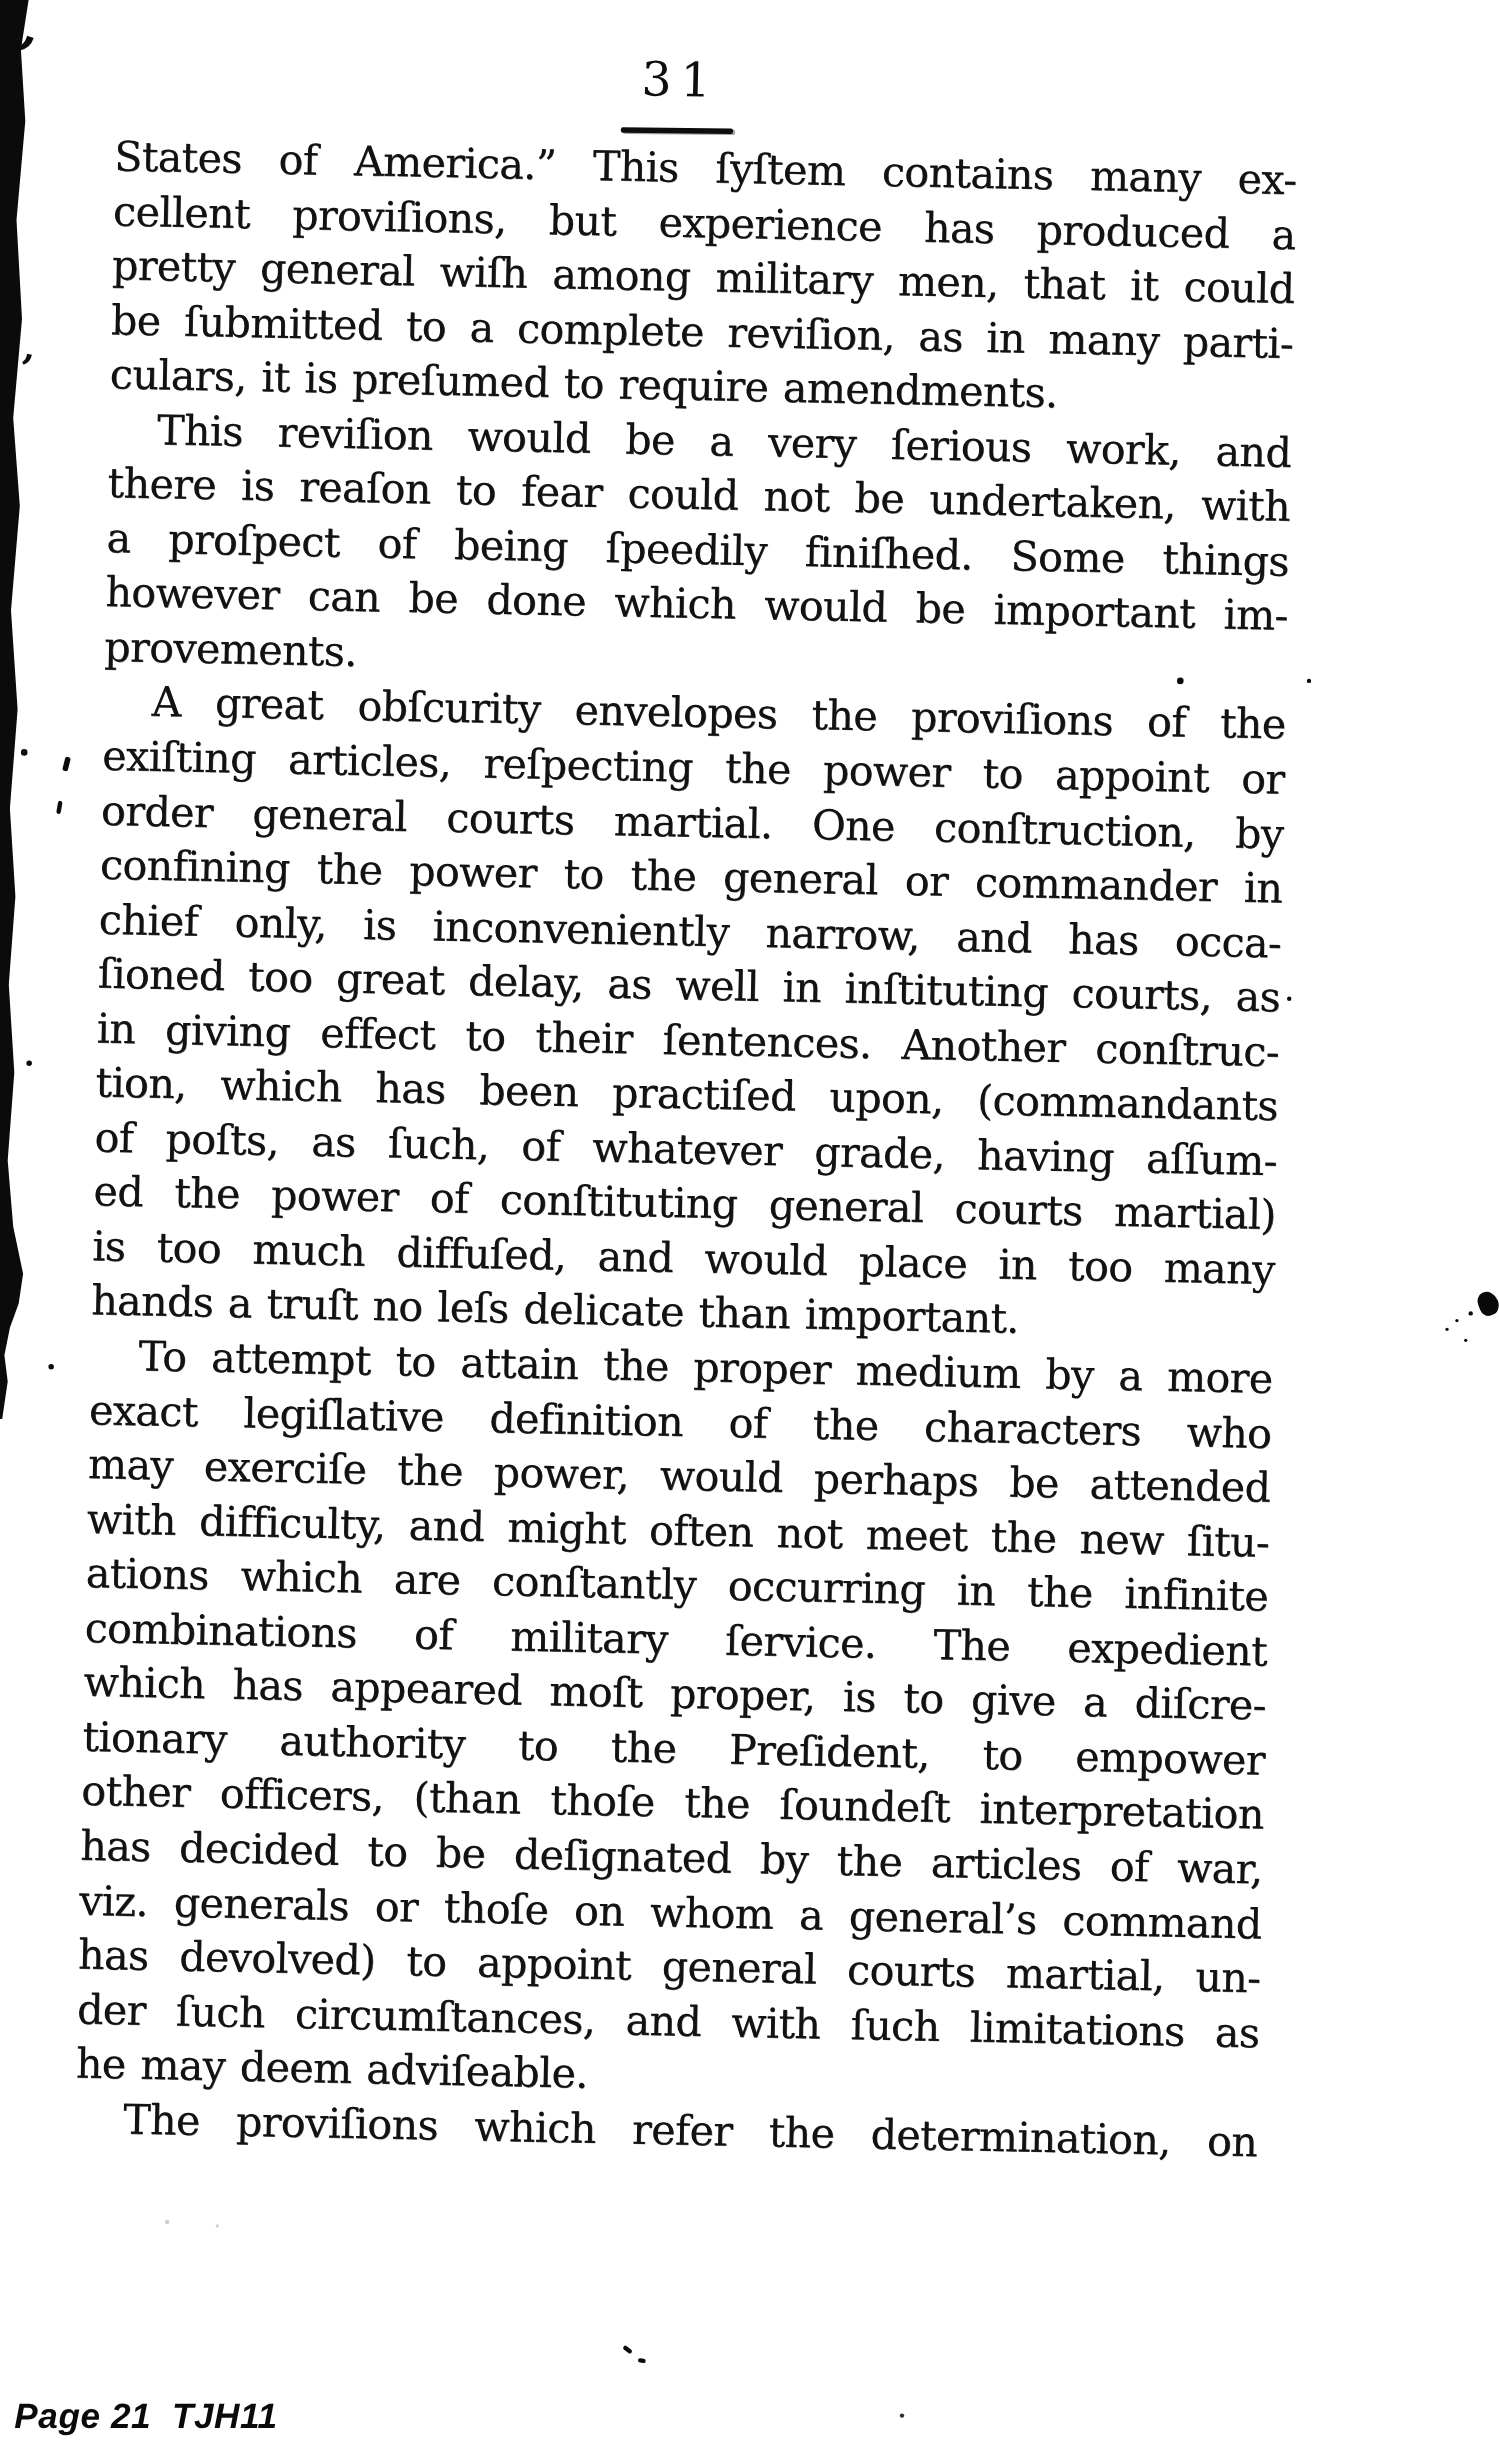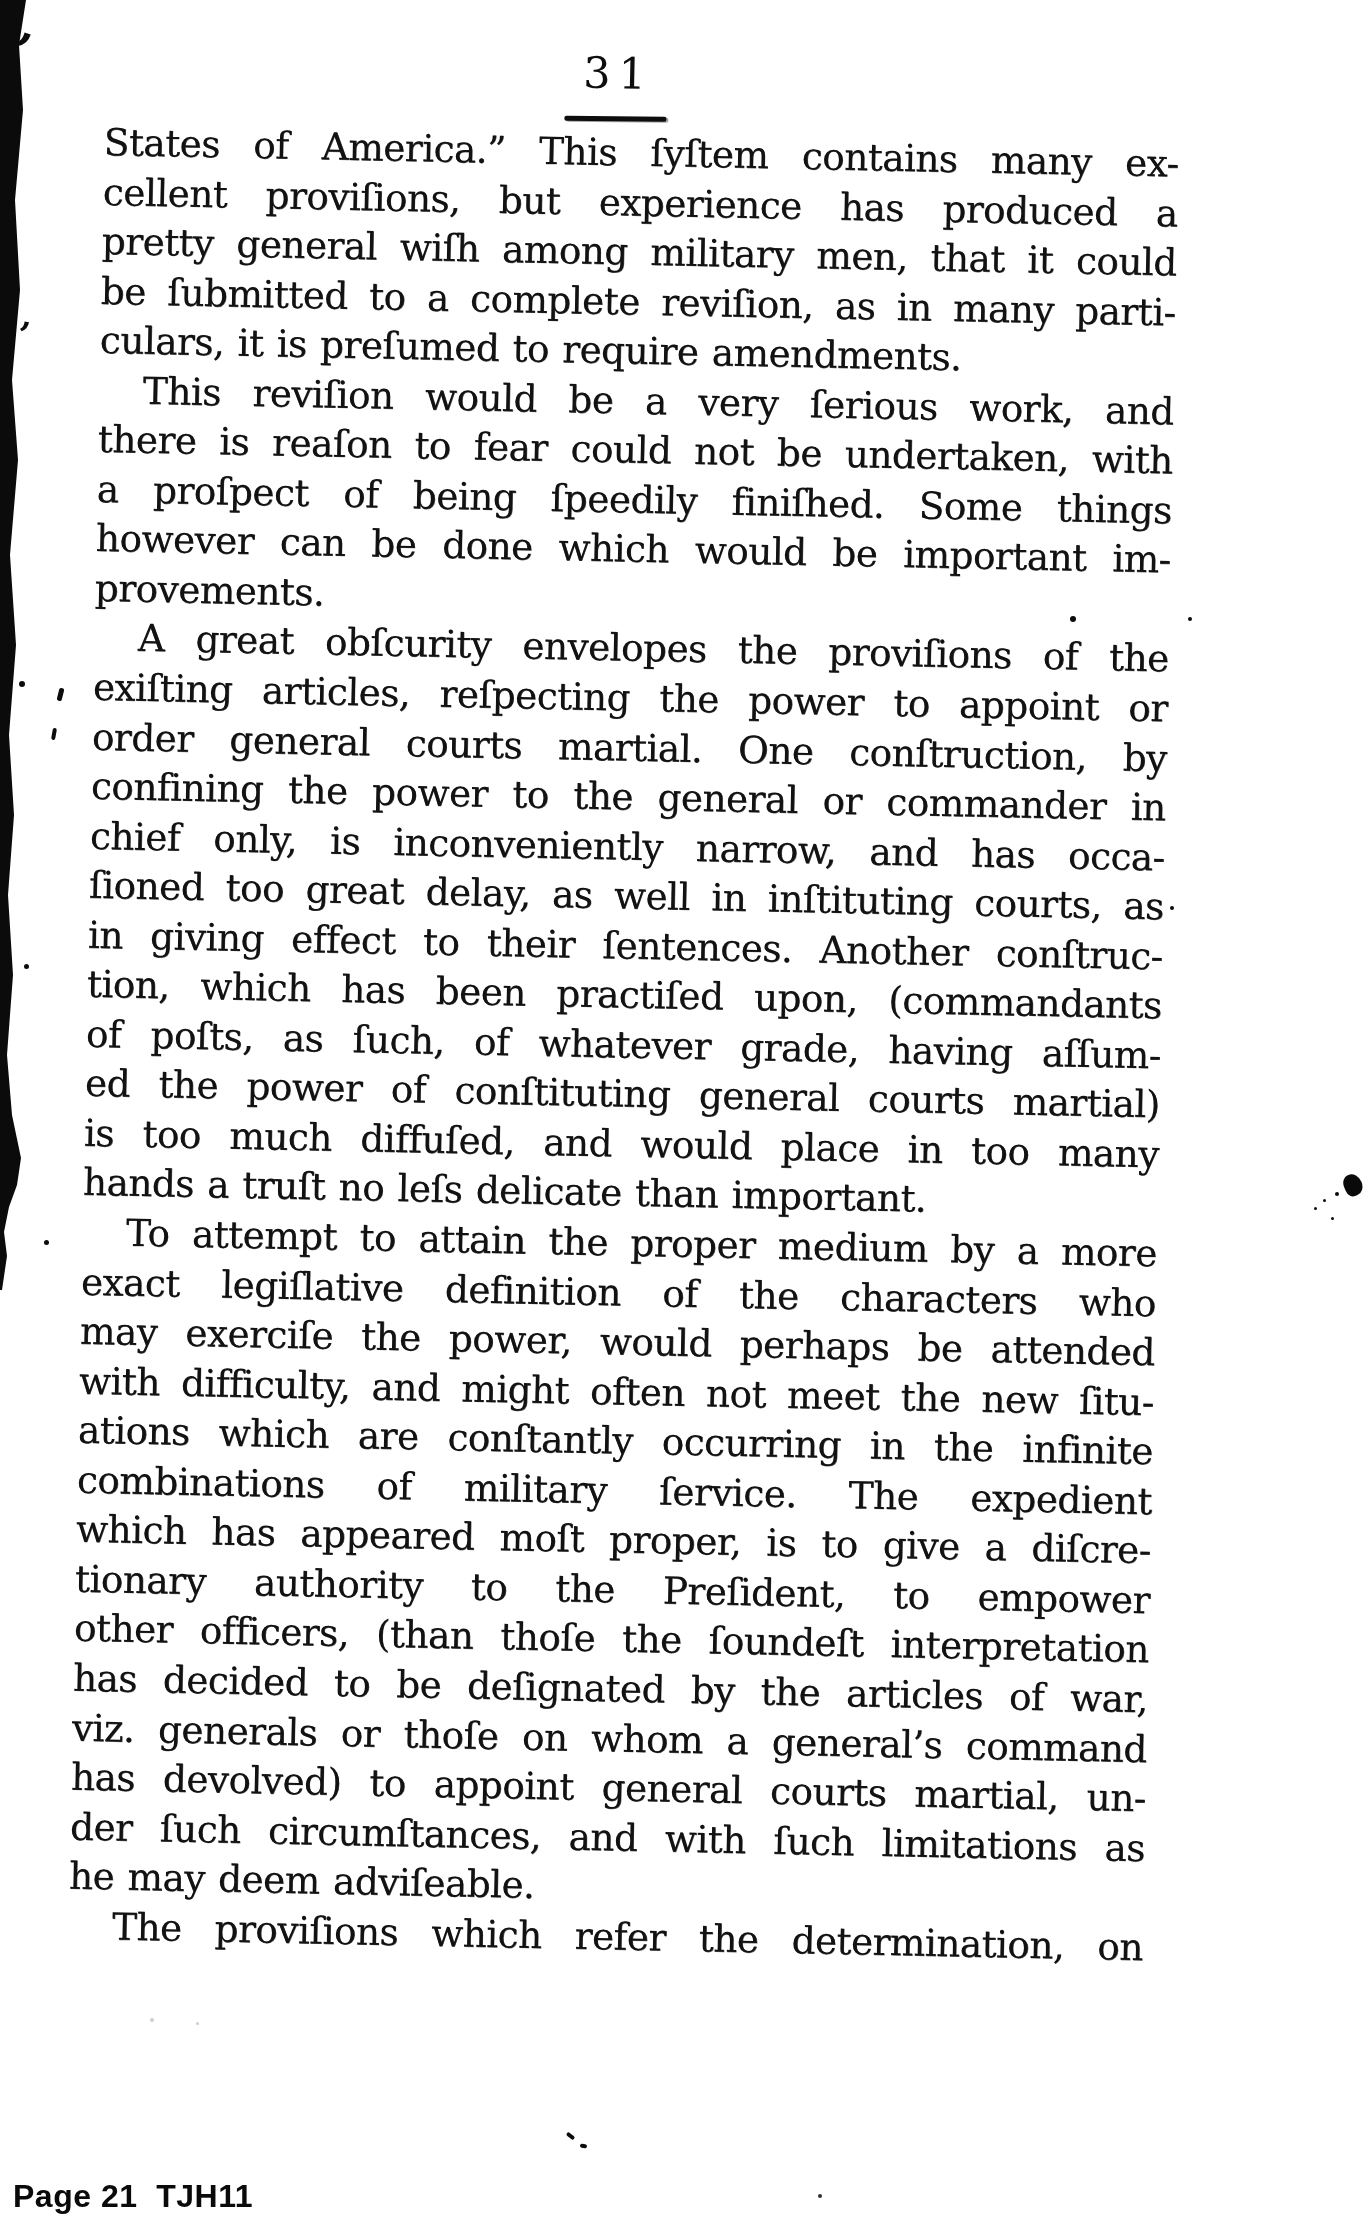--- a/index.html
+++ b/index.html
@@ -34,21 +34,21 @@
     overflow:visible; white-space:normal;
   }
   .line.ns { text-align-last:left; }
   
   .bind { position:absolute; left:0; top:0; }
   
   .footer {
     position:absolute; left:13px; top:2178px;
     font-family:"Liberation Sans","DejaVu Sans",sans-serif;
     font-weight:bold; font-size:32px; color:#0a0a0a;
-    white-space:pre; letter-spacing:0.5px;
+    white-space:pre; letter-spacing:0.5px;font-style:italic;
   }
   
   .speck { position:absolute; background:#0c0c0c; border-radius:50%; }
   .comma {
     position:absolute; font-size:46px; font-weight:bold; color:#0c0c0c;
     line-height:1; font-family:"DejaVu Serif",serif;
   }
   .blob {
     position:absolute; background:#0a0a0a; border-radius:45% 55% 50% 40%;
     transform:rotate(-22deg);

